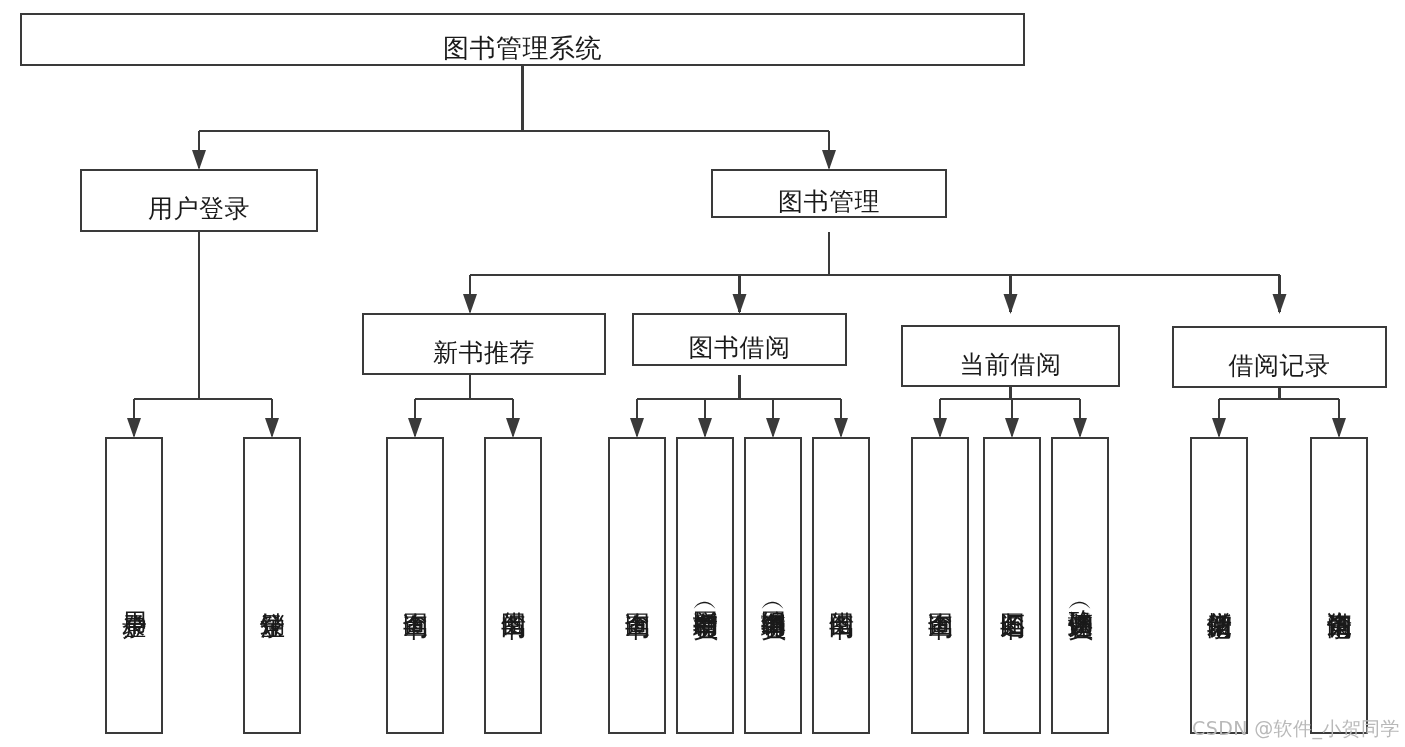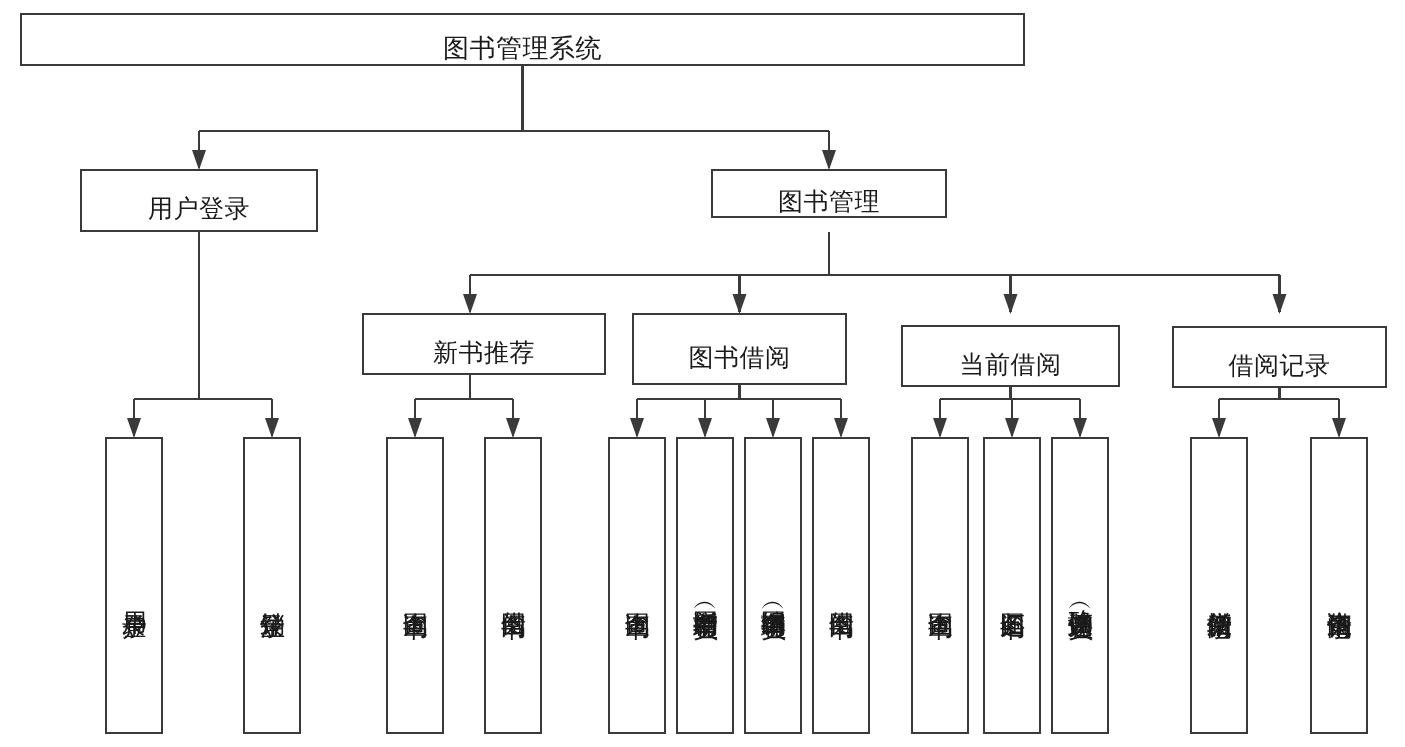--- a/index.html
+++ b/index.html
@@ -132,21 +132,21 @@
       </div>
       <div class="node horiz" style="left: 80px; top: 169px; width: 238px; height: 63px; border-color: rgb(58, 58, 58); color: rgb(26, 26, 26);">
         <span class="node-label">用户登录</span>
       </div>
       <div class="node horiz" style="left: 711px; top: 169px; width: 236px; height: 49px; border-color: rgb(58, 58, 58); color: rgb(26, 26, 26);">
         <span class="node-label">图书管理</span>
       </div>
       <div class="node horiz" style="left: 362px; top: 313px; width: 244px; height: 62px; border-color: rgb(58, 58, 58); color: rgb(26, 26, 26);">
         <span class="node-label">新书推荐</span>
       </div>
-      <div class="node horiz" style="left: 632px; top: 313px; width: 215px; height: 72px; border-color: rgb(58, 58, 58); color: rgb(26, 26, 26);">
+      <div class="node horiz" style="left: 632px; top: 313px; width: 215px; height: 53px; border-color: rgb(58, 58, 58); color: rgb(26, 26, 26);">
         <span class="node-label">图书借阅</span>
       </div>
       <div class="node horiz" style="left: 901px; top: 325px; width: 219px; height: 62px; border-color: rgb(58, 58, 58); color: rgb(26, 26, 26);">
         <span class="node-label">当前借阅</span>
       </div>
       <div class="node horiz" style="left: 1172px; top: 326px; width: 215px; height: 62px; border-color: rgb(58, 58, 58); color: rgb(26, 26, 26); font-family: Liberation Serif, serif;">
         <span class="node-label">借阅记录</span>
       </div>
       <div class="node vert" style="left: 105px; top: 437px; width: 58px; height: 297px; border-color: rgb(58, 58, 58); color: rgb(26, 26, 26);">
         <span class="node-label">用户登录</span>
@@ -181,13 +181,14 @@
       <div class="node vert" style="left: 1051px; top: 437px; width: 58px; height: 297px; border-color: rgb(58, 58, 58); color: rgb(26, 26, 26);">
         <span class="node-label">确认归还（管理员）</span>
       </div>
       <div class="node vert" style="left: 1190px; top: 437px; width: 58px; height: 297px; border-color: rgb(58, 58, 58); color: rgb(26, 26, 26);">
         <span class="node-label">新增借阅记录</span>
       </div>
       <div class="node vert" style="left: 1310px; top: 437px; width: 58px; height: 297px; border-color: rgb(58, 58, 58); color: rgb(26, 26, 26);">
         <span class="node-label">查询借阅记录</span>
       </div>
     </div>
+  <div class="watermark" style="left: 1192px; top: 716px; color: rgb(185, 185, 185);">CSDN @软件_小贺同学</div>
 </div>
 
 </body></html>

